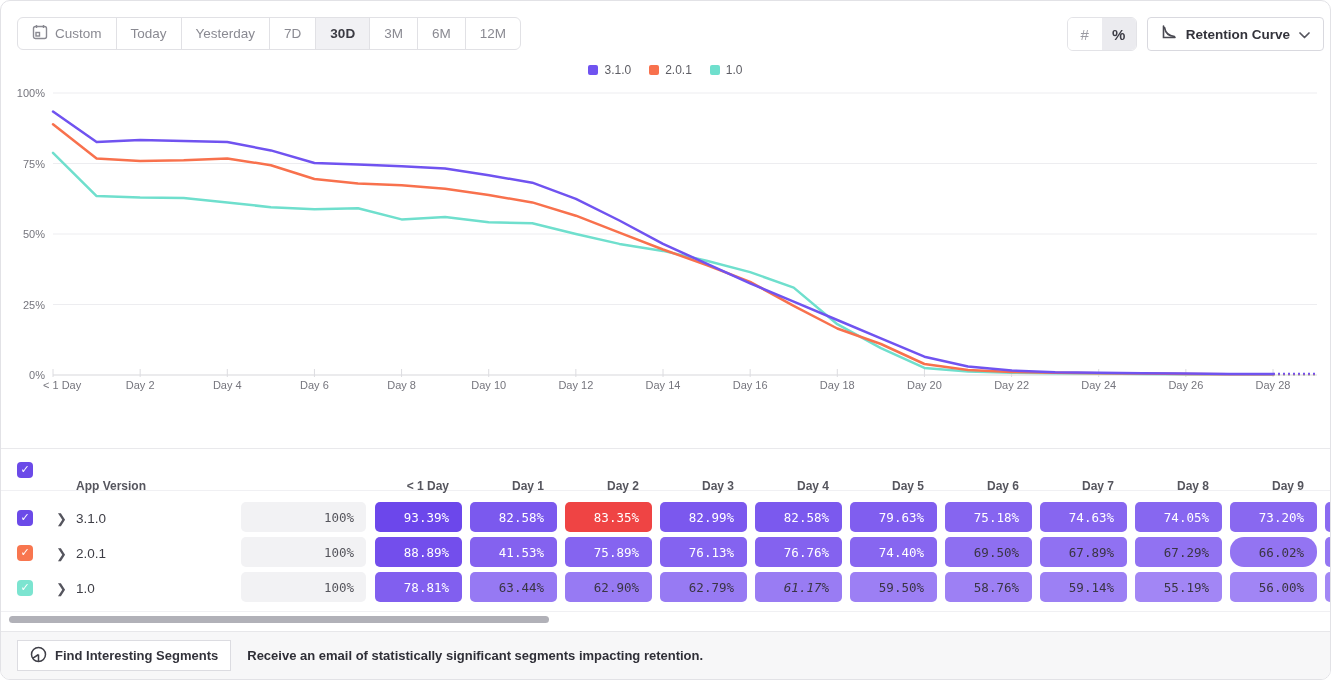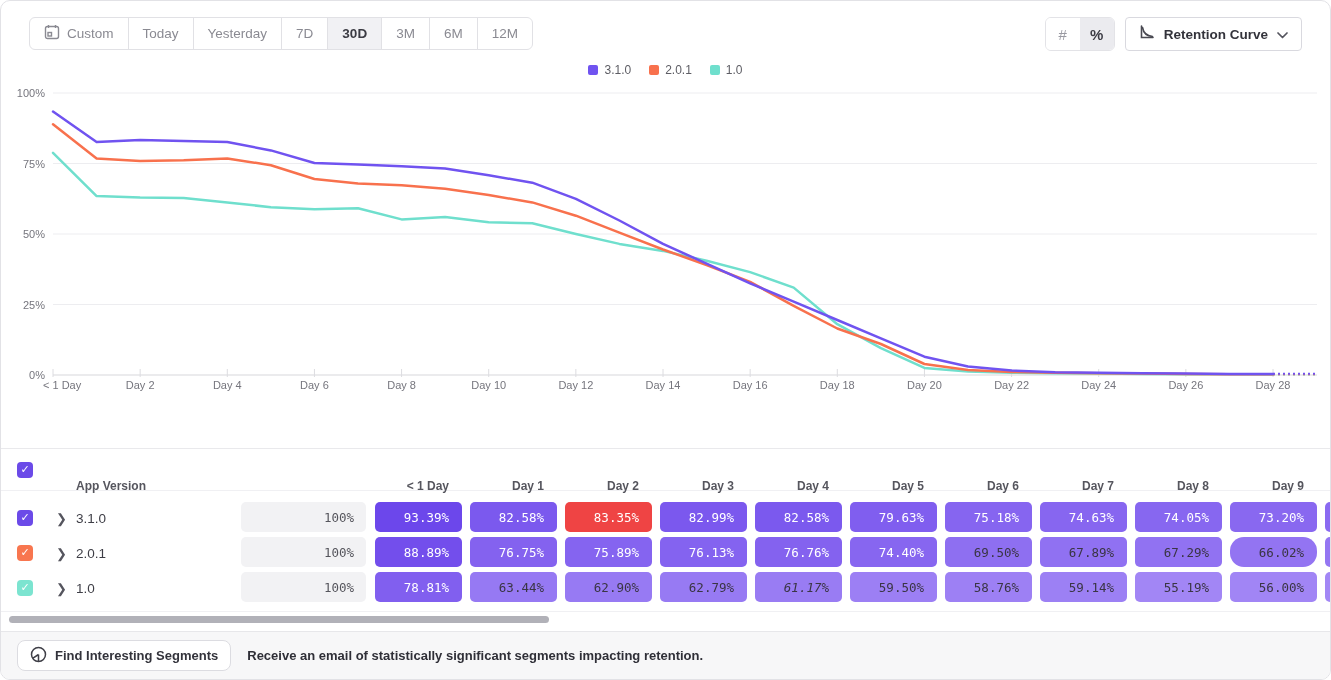--- a/index.html
+++ b/index.html
@@ -1,20 +1,20 @@
 <!DOCTYPE html>
 <html><head>
 <meta charset="utf-8">
 <style>
   * { box-sizing: border-box; margin: 0; padding: 0; }
   html,body { width:1331px; height:680px; background:#fff; font-family:"Liberation Sans", sans-serif; overflow:hidden; }
   .app { position:relative; width:1331px; height:680px; background:#fff; border:1px solid #e2e2e6; border-radius:10px; overflow:hidden; }
 
   
-  .toolbar { position:absolute; top:0; left:12px; right:0; height:56px; padding:16px 28px 0 16px; display:flex; justify-content:space-between; align-items:flex-start; }
+  .toolbar { position:absolute; top:0; left:0; right:0; height:56px; padding:16px 6px 0 16px; display:flex; justify-content:space-between; align-items:flex-start; }
   .seg-group { display:flex; }
   .seg-btn { height:33px; padding:0 14px; display:flex; align-items:center; gap:7px; border:1px solid #e1e1e5; margin-left:-1px; background:#fff; color:#8a8a92; font-size:13.5px; cursor:pointer; white-space:nowrap; }
   .seg-btn:first-child { border-radius:6px 0 0 6px; margin-left:0; }
   .seg-btn:last-child { border-radius:0 6px 6px 0; }
   .seg-btn.selected { background:#f1f1f4; color:#3b3b43; font-weight:bold; }
   .right-tools { display:flex; align-items:center; gap:10px; }
   .mode-toggle { display:flex; border:1px solid #e3e3e7; border-radius:6px; overflow:hidden; }
   .mode-seg { width:34px; height:32px; display:flex; align-items:center; justify-content:center; font-size:15px; cursor:pointer; }
   .mode-num { background:#fff; color:#9a9aa2; }
   .mode-pct { background:#ebebef; color:#3c3c45; font-weight:bold; }
@@ -42,21 +42,21 @@
   .row-chevron { position:absolute; left:55px; top:50%; transform:translateY(-50%); font-size:13px; color:#55555e; cursor:pointer; }
   .row-version { position:absolute; left:75px; top:50%; transform:translateY(-50%); font-size:13.5px; color:#3e3e46; }
   .pill { position:absolute; top:2px; height:30px; border-radius:5px; display:flex; align-items:center; justify-content:flex-end; font-family:"DejaVu Sans Mono", monospace; font-size:12.5px; }
   .total-pill { left:240px; width:125px; background:#f2f2f4; color:#55555c; padding-right:12px; }
   .day-pill { width:87px; padding-right:13px; cursor:pointer; }
 
   
   .hscroll { position:absolute; top:610px; left:0; right:0; height:20px; border-top:1px solid #f0f0f3; background:#fff; }
   .hscroll-thumb { position:absolute; top:4px; left:8px; width:540px; height:7px; border-radius:4px; background:#b1b1b8; cursor:grab; }
   .footer { position:absolute; top:630px; left:0; right:0; bottom:0; background:#f7f7f8; border-top:1px solid #e7e7ea; display:flex; align-items:center; padding:0 16px; gap:16px; }
-  .segments-btn { height:31px; background:#fff; border:1px solid #dcdce1; border-radius:8px; display:flex; align-items:center; gap:8px; padding:0 12px; font-size:13px; font-weight:bold; color:#33333b; cursor:pointer; }
+  .segments-btn { height:31px; background:#fff; border:1px solid #dcdce1; border-radius:0; display:flex; align-items:center; gap:8px; padding:0 12px; font-size:13px; font-weight:bold; color:#33333b; cursor:pointer; }
   .footer-msg { font-size:13px; font-weight:bold; color:#2f2f37; }
 </style>
 </head>
 <body>
 
 <div class="app">
 
   <div class="toolbar">
     <div class="seg-group">
         <div class="seg-btn">
@@ -210,21 +210,21 @@
           <div class="pill day-pill" style="left: 1134px; background: rgb(135, 103, 240); color: rgb(255, 255, 255);">74.05%</div>
           <div class="pill day-pill" style="left: 1229px; background: rgb(137, 104, 240); color: rgb(255, 255, 255);">73.20%</div>
           <div class="pill day-pill" style="left: 1324px; width: 30px; background: rgb(138, 106, 241);"></div>
         </div>
         <div class="trow">
           <div class="checkbox" style="background: rgb(248, 118, 79);">✓</div>
           <div class="row-chevron">❯</div>
           <div class="row-version">2.0.1</div>
           <div class="pill total-pill">100%</div>
           <div class="pill day-pill" style="left: 374px; background: rgb(115, 78, 236); color: rgb(255, 255, 255);">88.89%</div>
-          <div class="pill day-pill" style="left: 469px; background: rgb(132, 98, 239); color: rgb(255, 255, 255);">76.75%</div>
+          <div class="pill day-pill" style="left: 469px; background: rgb(132, 98, 239); color: rgb(255, 255, 255);">41.53%</div>
           <div class="pill day-pill" style="left: 564px; background: rgb(133, 100, 240); color: rgb(255, 255, 255);">75.89%</div>
           <div class="pill day-pill" style="left: 659px; background: rgb(132, 99, 240); color: rgb(255, 255, 255);">76.13%</div>
           <div class="pill day-pill" style="left: 754px; background: rgb(132, 98, 239); color: rgb(255, 255, 255);">76.76%</div>
           <div class="pill day-pill" style="left: 849px; background: rgb(135, 102, 240); color: rgb(255, 255, 255);">74.40%</div>
           <div class="pill day-pill" style="left: 944px; background: rgb(142, 111, 241); color: rgb(58, 53, 68);">69.50%</div>
           <div class="pill day-pill" style="left: 1039px; background: rgb(144, 113, 242); color: rgb(58, 53, 68);">67.89%</div>
           <div class="pill day-pill" style="left: 1134px; background: rgb(145, 114, 242); color: rgb(58, 53, 68);">67.29%</div>
           <div class="pill day-pill" style="left: 1229px; background: rgb(147, 116, 242); color: rgb(58, 53, 68); border-radius: 14px;">66.02%</div>
           <div class="pill day-pill" style="left: 1324px; width: 30px; background: rgb(148, 118, 242);"></div>
         </div>

